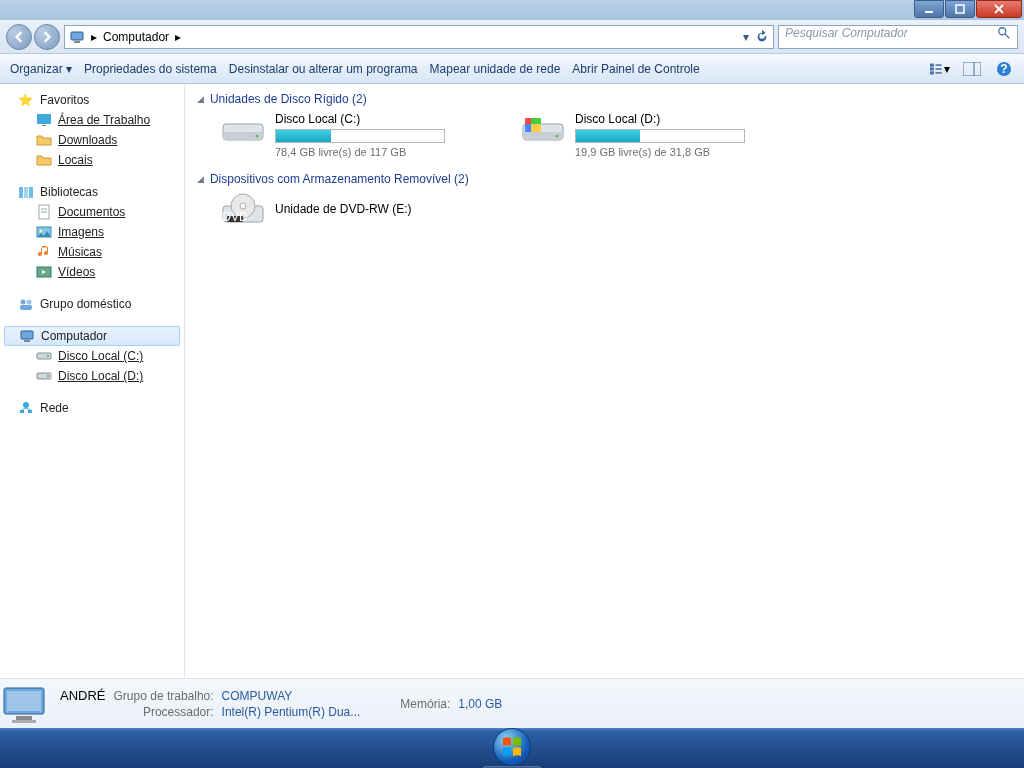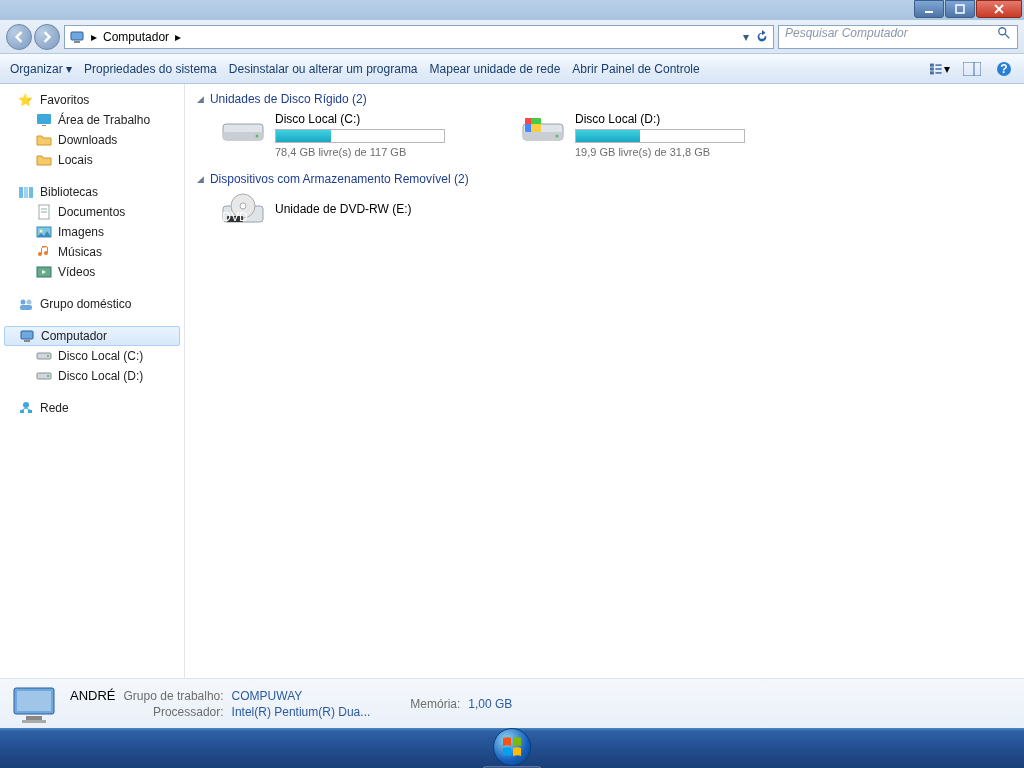--- a/index.html
+++ b/index.html
@@ -27,39 +27,39 @@
 .toolbar { height:30px; background:linear-gradient(#f7fbff,#e5eef9 50%,#d8e6f6); border-bottom:1px solid #b3c6dc; display:flex; align-items:center; padding:0 10px; gap:12px; }
 .toolbar .item { color:#1a3e6e; cursor:default; }
 .toolbar .right { margin-left:auto; display:flex; gap:12px; align-items:center; }
 .tb-icon { width:20px; height:20px; display:flex; align-items:center; justify-content:center; }
 
 
 .body { display:flex; height:calc(728px - 20px - 34px - 30px - 50px); }
 .sidebar { width:185px; background:#fff; border-right:1px solid #e0e6ec; padding:6px 0; overflow:hidden; }
 .side-group { margin-bottom:12px; }
 .side-head,.side-item { display:flex; align-items:center; gap:6px; padding:2px 8px 2px 18px; color:#222; cursor:default; height:20px; }
-.side-item { padding-left:36px; }
+.side-item { padding-left:36px;text-decoration:underline; }
 .side-head.selected,.side-item.selected { background:linear-gradient(#eaf3fd,#d6e8fb); border:1px solid #aad0f7; border-radius:2px; margin:0 4px; padding-left:14px; }
 .side-icon { width:16px; height:16px; display:flex; align-items:center; justify-content:center; }
 
 .content { flex:1; padding:8px 12px; overflow:auto; }
 .cat { margin-bottom:14px; }
 .cat-head { color:#1d3d8f; font-size:13px; display:flex; align-items:center; gap:6px; margin-bottom:6px; }
 .cat-head .tri { color:#6a7a90; font-size:9px; }
 .drive-row { display:flex; gap:40px; padding-left:24px; }
 .drive { display:flex; gap:10px; width:260px; }
 .drive-icon { width:44px; height:36px; display:flex; align-items:center; justify-content:center; }
 .drive-info { flex:1; }
 .drive-name { color:#000; margin-bottom:3px; }
 .bar { width:170px; height:14px; border:1px solid #b8b8b8; background:#fff; position:relative; margin-bottom:3px; }
 .bar-fill { position:absolute; top:0; left:0; bottom:0; background:linear-gradient(#3fd0e0,#1aa7c4); }
 .drive-sub { color:#6d6d6d; font-size:11px; }
 
 
-.details { height:50px; border-top:1px solid #dce4ec; background:linear-gradient(#f4f8fd,#eaf0f8); display:flex; align-items:center; padding:4px 10px; gap:12px; }
+.details { height:50px; border-top:1px solid #dce4ec; background:linear-gradient(#f4f8fd,#eaf0f8); display:flex; align-items:center; padding:4px 0; gap:12px; }
 .details .big-icon { width:48px; height:40px; }
 .details .meta { display:grid; grid-template-columns:auto auto auto auto; column-gap:8px; row-gap:2px; align-items:center; }
 .details .name { font-size:13px; color:#000; }
 .details .label { color:#6d6d6d; text-align:right; }
 .details .val { color:#2a5aa0; }
 
 
 .taskbar { position:absolute; bottom:0; left:0; width:1024px; height:40px; background:linear-gradient(#4f86c6 0%,#2d60a5 8%,#234f90 50%,#1a3e77); display:flex; align-items:center;flex-direction:column; }
 .start { width:54px; height:40px; display:flex; align-items:center; justify-content:center; }
 .start-orb { width:38px; height:38px; border-radius:50%; background:radial-gradient(circle at 35% 30%,#8fd5f0,#1560bd 60%,#0a3d7d); border:1px solid #0a3d7d; display:flex; align-items:center; justify-content:center; }

